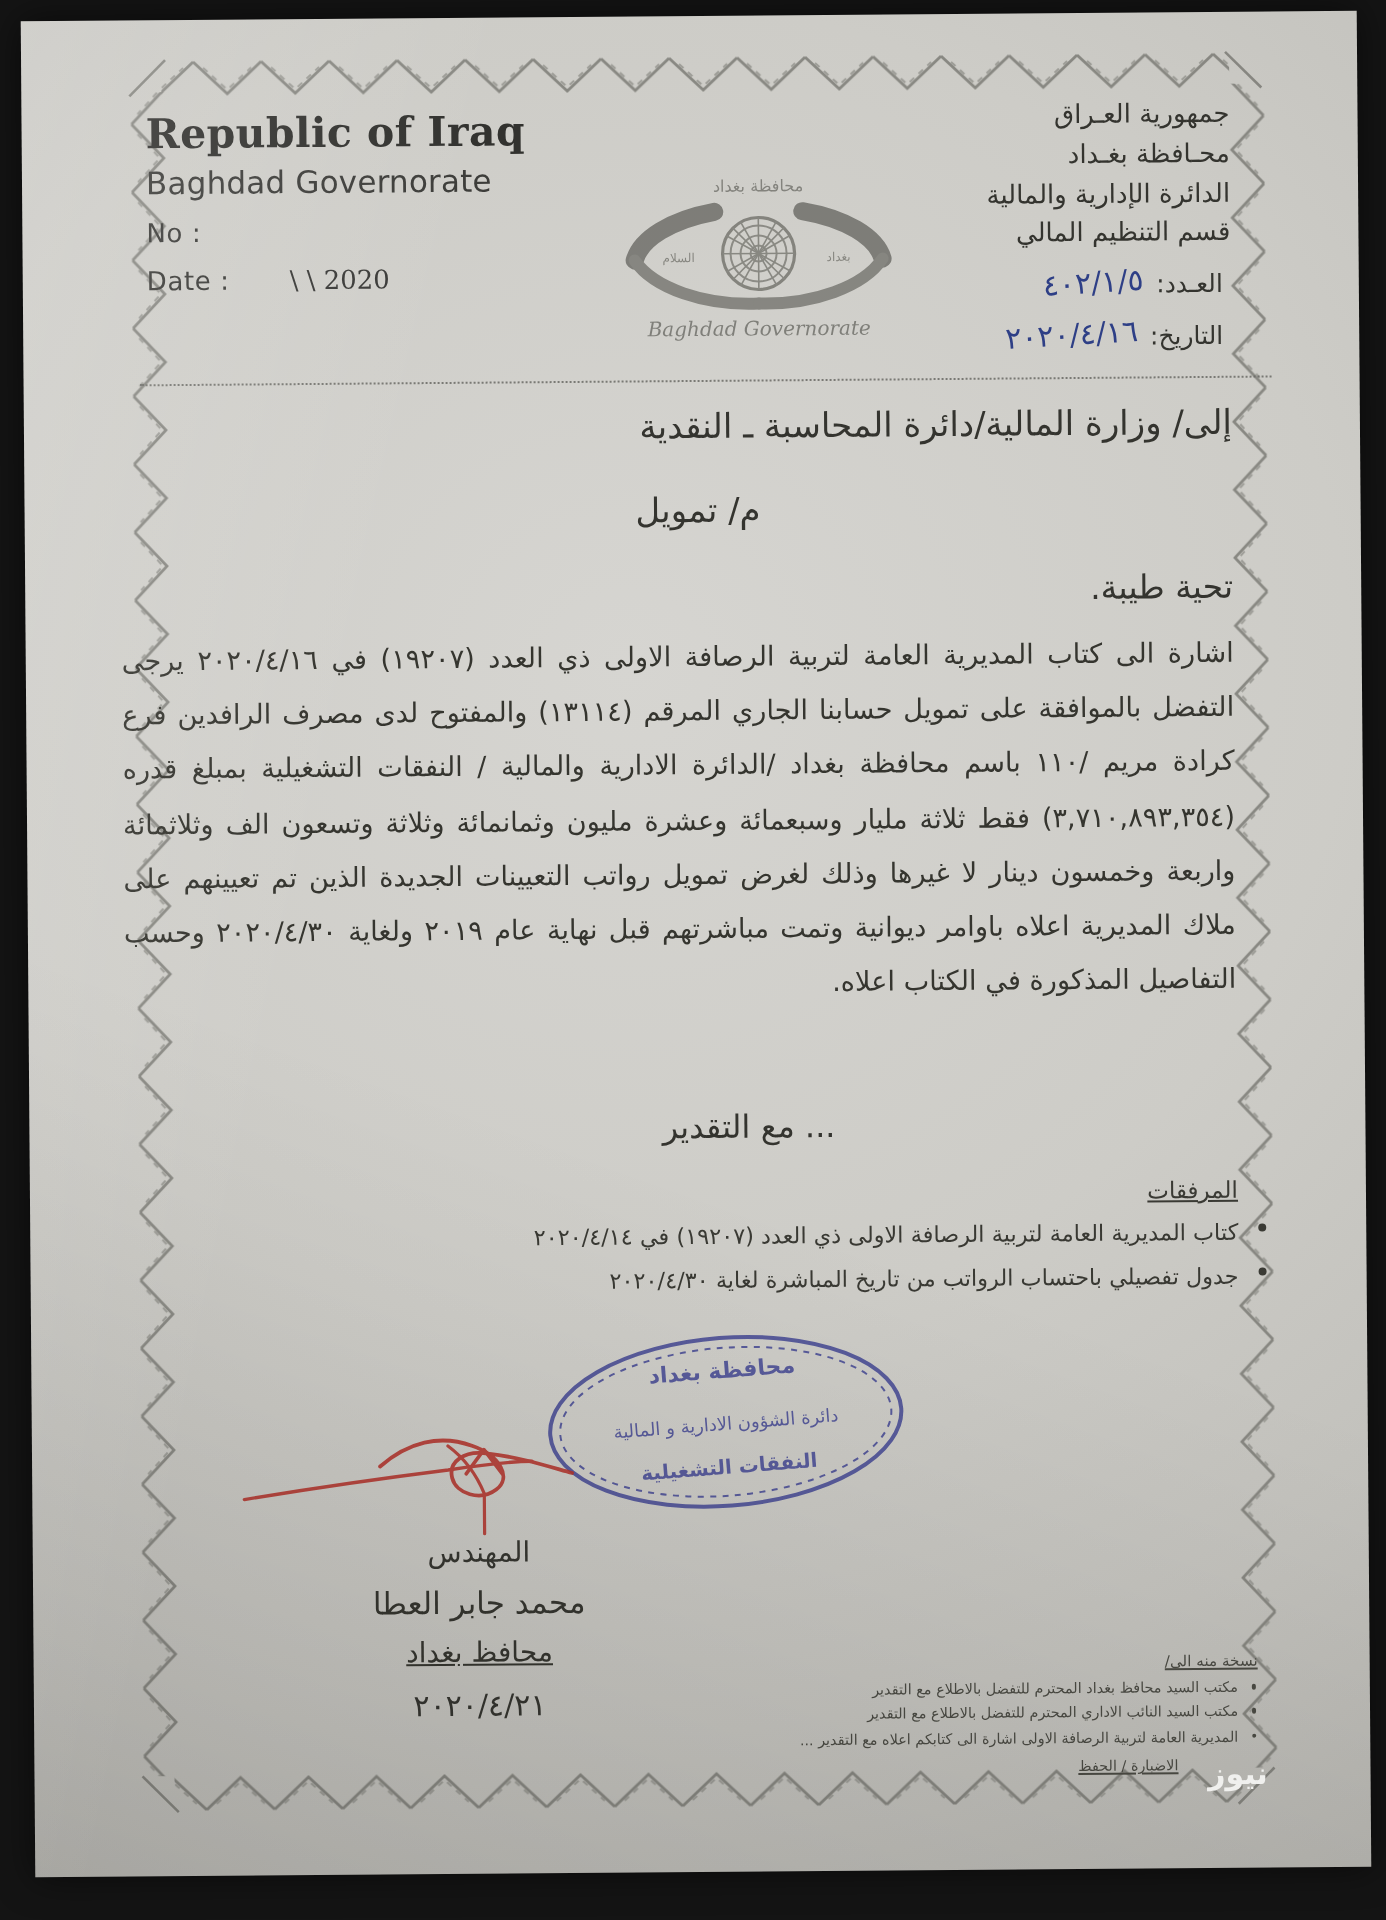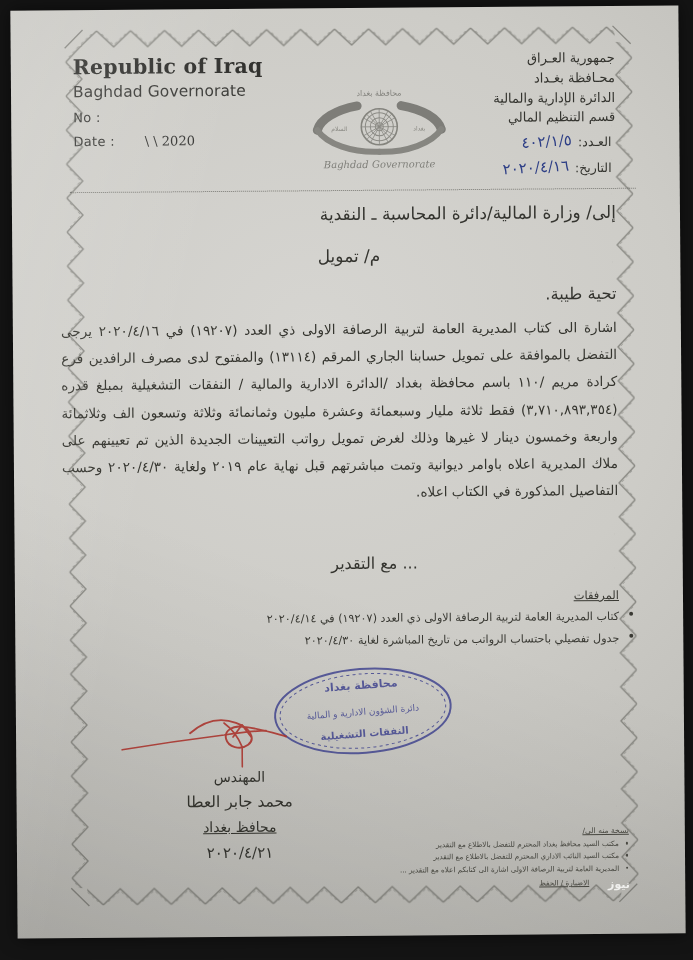--- a/index.html
+++ b/index.html
@@ -279,21 +279,21 @@
     font-weight: bold;
     font-size: 37px;
     color: #e8a020;
     line-height: .9;
     letter-spacing: -1px;
     text-align: center;
   }
   .wm .small {
     font-family: "DejaVu Sans", sans-serif;
     font-weight: bold;
-    font-size: 11px;
+    font-size: 15px;
     color: #f0f0ee;
     text-align: center;
     margin-bottom: -4px;
   }
 </style>
 </head>
 <body>
 
 <div id="page">
   <div class="paper">

